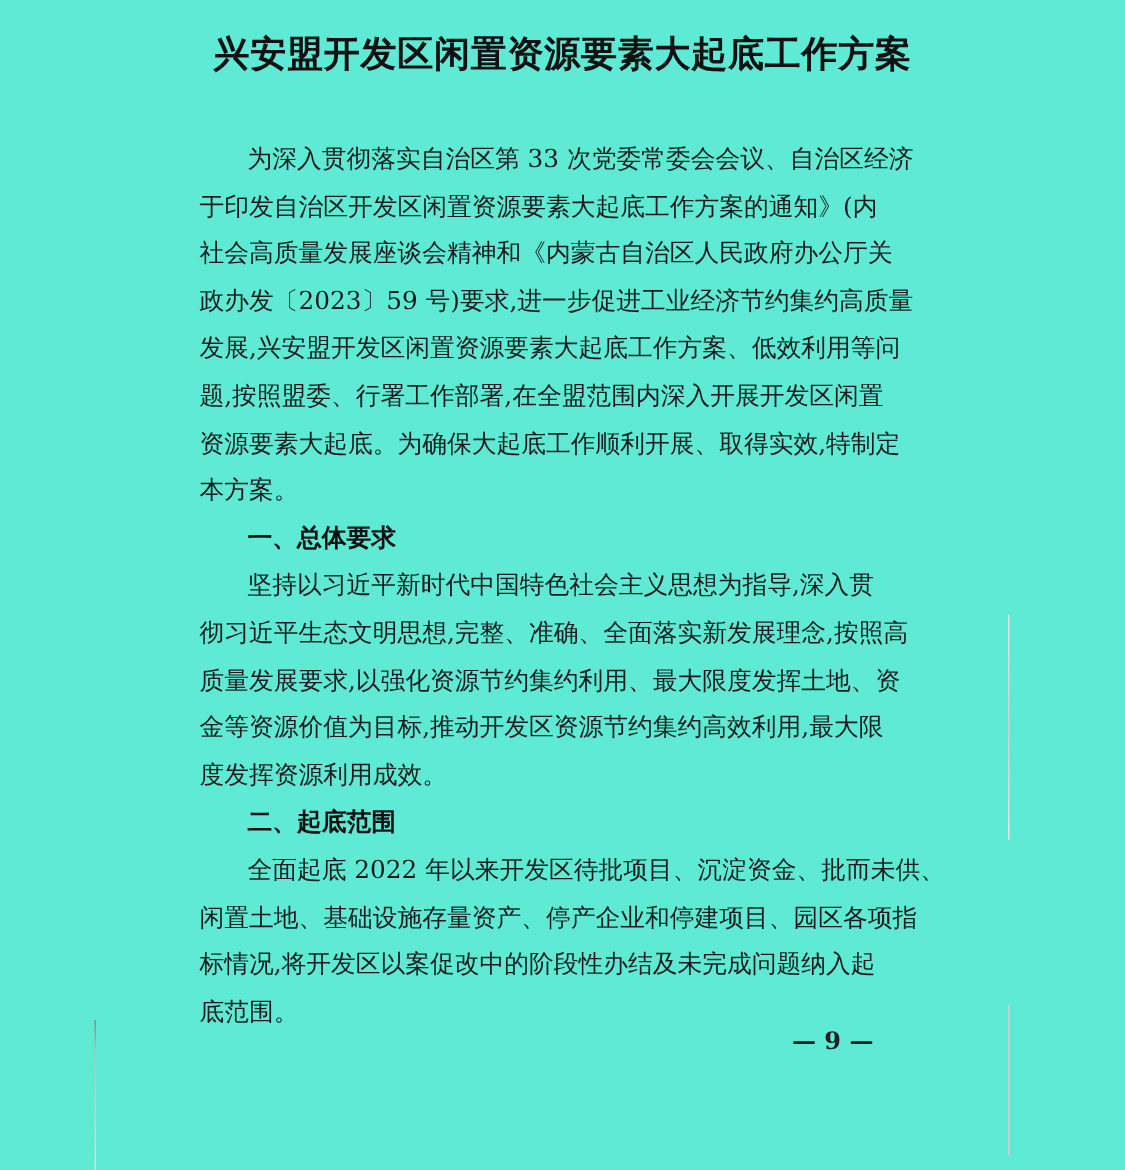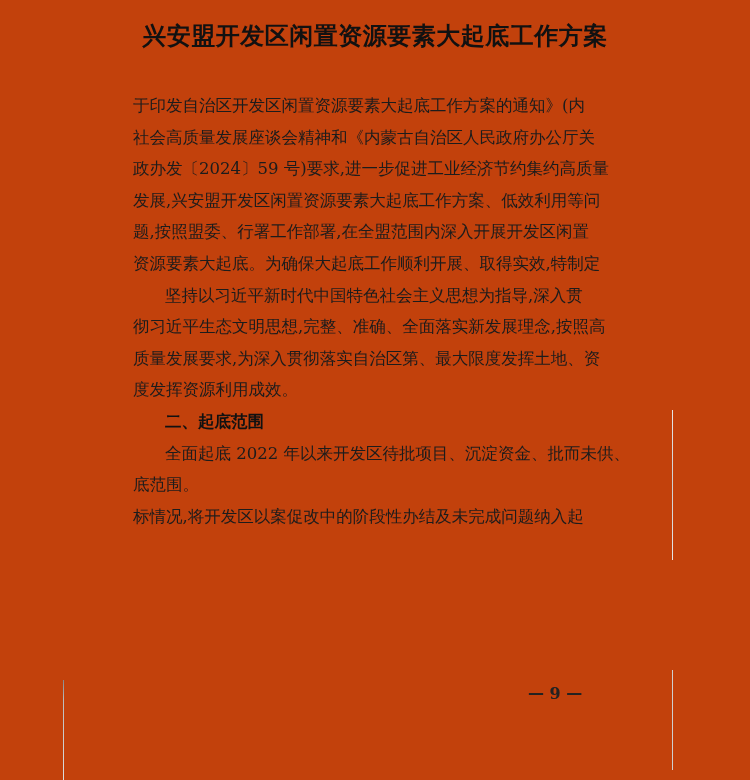--- a/index.html
+++ b/index.html
@@ -12,21 +12,21 @@
       height: 780px;
       position: relative;
       overflow: hidden;
       font-family: "DejaVu Serif", "Liberation Serif", serif;
       color: #1a1a1a;
     }
     .page {
       position: absolute;
       left: 0; top: 0;
       width: 750px; height: 780px;
-      background: #c2410c;
+      background: #5eead4;
     }
     .title {
       position: absolute;
       left: 0; width: 750px;
       top: 20px;
       text-align: center;
       font-family: "DejaVu Sans", "Liberation Sans", sans-serif;
       font-weight: bold;
       font-size: 24px;
       letter-spacing: 0.5px;
@@ -96,36 +96,41 @@
     }
   </style>
 </head>
 <body>
 
 <div class="page">
 
   <div class="title">兴安盟开发区闲置资源要素大起底工作方案</div>
 
   <div class="body-text">
+    <div class="line indent">为深入贯彻落实自治区第 33 次党委常委会会议、自治区经济</div>
     <div class="line">于印发自治区开发区闲置资源要素大起底工作方案的通知》(内</div>
     <div class="line">社会高质量发展座谈会精神和《内蒙古自治区人民政府办公厅关</div>
-    <div class="line">政办发〔2024〕59 号)要求,进一步促进工业经济节约集约高质量</div>
+    <div class="line">政办发〔2023〕59 号)要求,进一步促进工业经济节约集约高质量</div>
     <div class="line">发展,兴安盟开发区闲置资源要素大起底工作方案、低效利用等问</div>
     <div class="line">题,按照盟委、行署工作部署,在全盟范围内深入开展开发区闲置</div>
     <div class="line">资源要素大起底。为确保大起底工作顺利开展、取得实效,特制定</div>
+    <div class="line last">本方案。</div>
 
+    <div class="heading">一、总体要求</div>
     <div class="line indent">坚持以习近平新时代中国特色社会主义思想为指导,深入贯</div>
     <div class="line">彻习近平生态文明思想,完整、准确、全面落实新发展理念,按照高</div>
-    <div class="line">质量发展要求,为深入贯彻落实自治区第、最大限度发挥土地、资</div>
+    <div class="line">质量发展要求,以强化资源节约集约利用、最大限度发挥土地、资</div>
+    <div class="line">金等资源价值为目标,推动开发区资源节约集约高效利用,最大限</div>
     <div class="line last">度发挥资源利用成效。</div>
 
     <div class="heading">二、起底范围</div>
     <div class="line indent">全面起底 2022 年以来开发区待批项目、沉淀资金、批而未供、</div>
+    <div class="line">闲置土地、基础设施存量资产、停产企业和停建项目、园区各项指</div>
+    <div class="line">标情况,将开发区以案促改中的阶段性办结及未完成问题纳入起</div>
     <div class="line last">底范围。</div>
-    <div class="line">标情况,将开发区以案促改中的阶段性办结及未完成问题纳入起</div>
   </div>
 
   <div class="page-number">— 9 —</div>
 
   <div class="edge-line-left"></div>
   <div class="edge-line-right"></div>
   <div class="edge-line-right2"></div>
 </div>
 
 </body></html>

